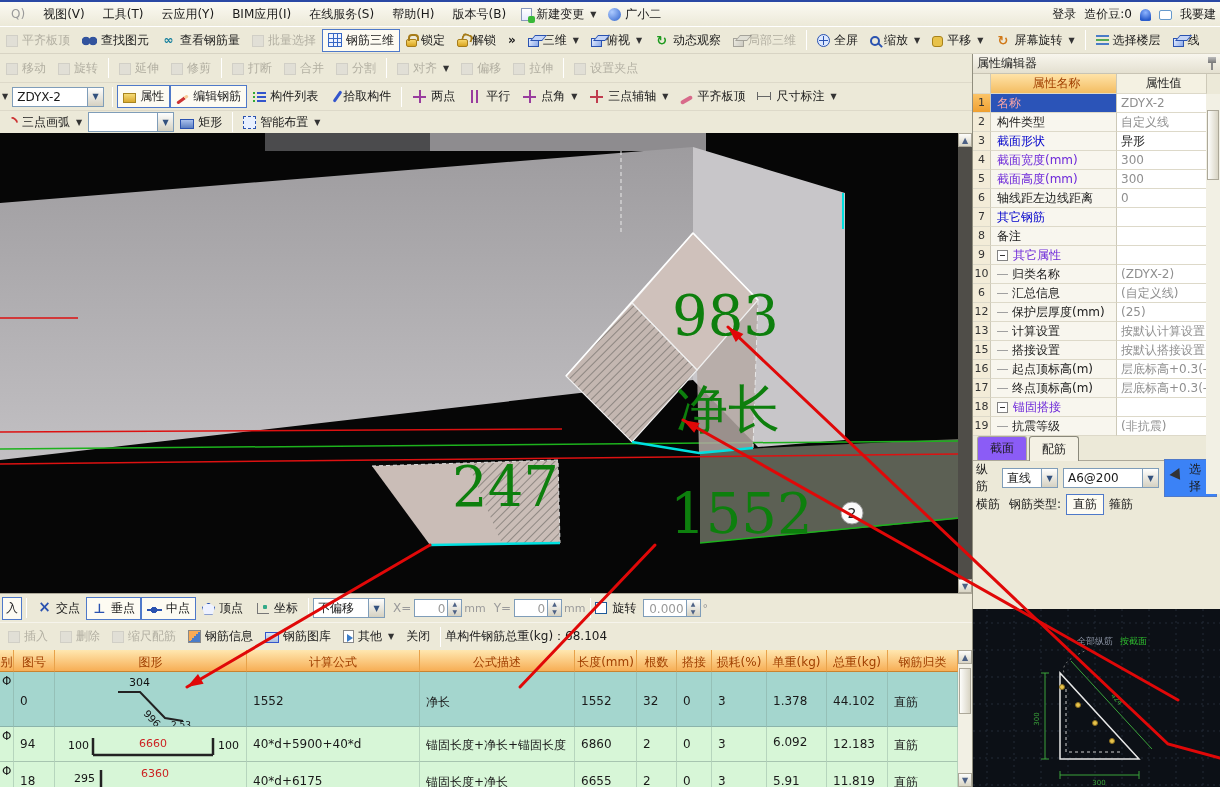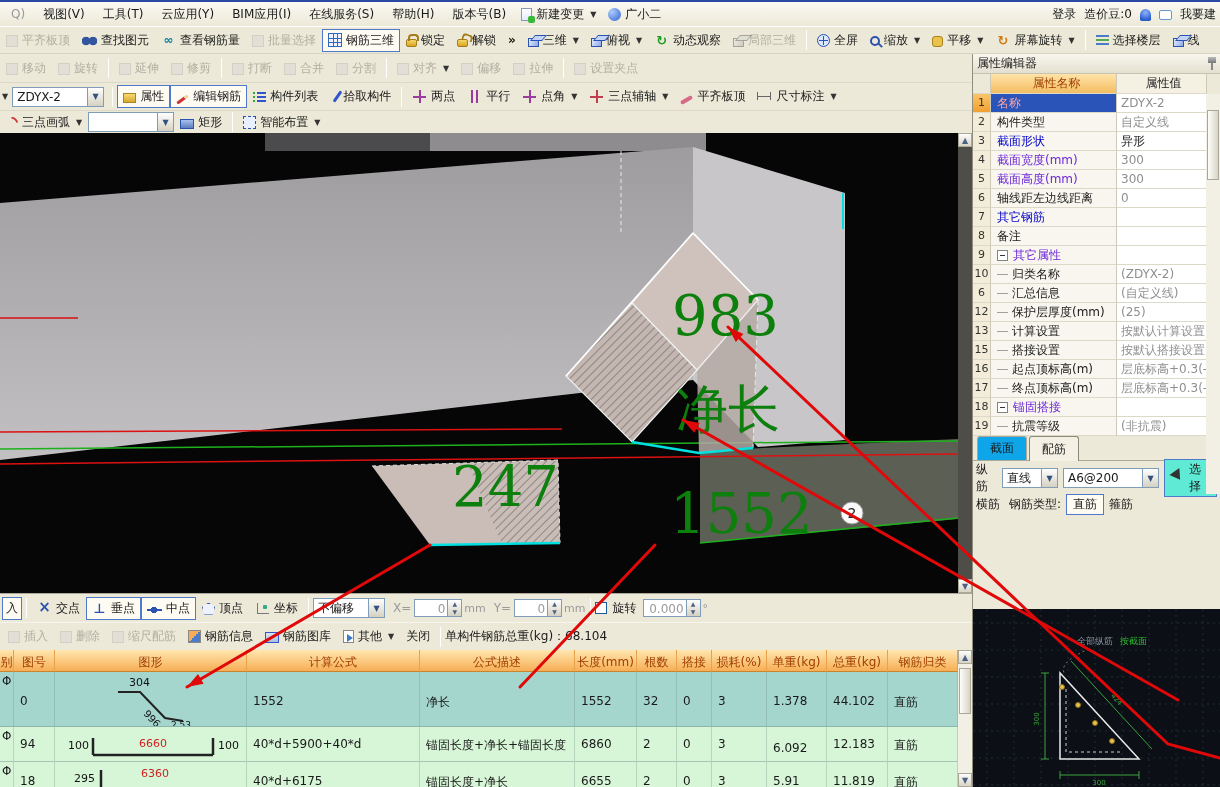--- a/index.html
+++ b/index.html
@@ -102,26 +102,26 @@
 .pk.sel{background:#2b54b8;color:#fca5a5}
 .pk.blue{color:#0000cc}
 .pk.gray{color:#6d28d9}
 .pv.gray{color:#8f8f8f}
 .pk.child::before{content:"";width:11px;height:1px;background:#a0a0a0;display:inline-block;margin-right:4px;flex:none}
 .pk.grp::before{content:"";width:9px;height:9px;border:1px solid #848484;background:#fff linear-gradient(#333 0 0) center/5px 1px no-repeat;display:inline-block;margin-right:5px;flex:none}
 #pgsb{position:absolute;right:0;top:20px;width:14px;height:400px;background:#f2f0e4}
 #pgsb .thumb{position:absolute;left:1px;top:16px;width:12px;height:70px;background:linear-gradient(90deg,#fdfdfb,#d8d4c4);border:1px solid #aca899}
 
 #ptabs{display:flex;align-items:flex-end;height:25px;border-bottom:1px solid #aca899;padding-left:4px;gap:2px;background:#ece9d8}
-.tab{border:1px solid #aca899;border-bottom:none;border-radius:3px 3px 0 0;padding:3px 12px;background:#0ea5e9}
+.tab{border:1px solid #aca899;border-bottom:none;border-radius:3px 3px 0 0;padding:3px 12px;background:#8b5cf6}
 .tab.act{background:#f4f1e4;position:relative;top:1px;padding-top:4px;border-color:#8a887a}
 
 #rctrl{height:56px;background:#ece9d8;padding:4px 3px 0 3px}
 .rrow{display:flex;align-items:center;gap:5px;height:26px}
-.btn-sel{display:flex;align-items:center;gap:4px;border:1px solid #4f79c9;background:#5eead4;padding:1px 8px}
+.btn-sel{display:flex;align-items:center;gap:4px;border:1px solid #4f79c9;background:#3b82f6;padding:1px 8px}
 .cursorico{width:0;height:0;border:6px solid transparent;border-top:10px solid #333;transform:rotate(-35deg);display:inline-block}
 .tag{border:1px solid #4f79c9;background:#fdfbf2;padding:1px 6px}
 
 #preview{position:absolute;left:0;top:555px;width:248px;height:232px;background:#0c1016}
 #arrows{position:absolute;left:0;top:0;width:1220px;height:787px;pointer-events:none;z-index:60}
 .rt{margin-left:auto;display:flex;align-items:center;gap:8px;padding-right:4px}
 .gray{color:#9a9a9a}
 .small{font-size:11px}
 </style>
 </head>
@@ -531,21 +531,21 @@
         <text x="98" y="20" font-size="11" fill="#cc2222" text-anchor="middle">6660</text>
         <text x="163" y="22" font-size="11" fill="#111">100</text>
       </svg>
     </div>
     <div class="tc" style="width:173px;padding-top:10px">40*d+5900+40*d</div>
     <div class="tc" style="width:155px;padding-top:10px">锚固长度+净长+锚固长度</div>
     <div class="tc" style="width:62px;padding-top:10px">6860</div>
     <div class="tc" style="width:40px;padding-top:10px">2</div>
     <div class="tc" style="width:35px;padding-top:10px">0</div>
     <div class="tc" style="width:55px;padding-top:10px">3</div>
-    <div class="tc" style="width:60px;padding-top:14px">6.092</div>
+    <div class="tc" style="width:60px;padding-top:8px">6.092</div>
     <div class="tc" style="width:61px;padding-top:10px">12.183</div>
     <div class="tc" style="width:70px;padding-top:10px">直筋</div>
   </div>
   <div class="trow r3">
     <div class="tc" style="width:14px;padding-left:2px">Φ</div>
     <div class="tc" style="width:41px;padding-top:12px">18</div>
     <div class="tc" style="width:192px;padding:0">
       <svg width="190" height="40">
         <text x="40" y="20" font-size="11" fill="#111" text-anchor="end">295</text>
         <line x1="46" y1="8" x2="46" y2="34" stroke="#222" stroke-width="2.5"></line>

